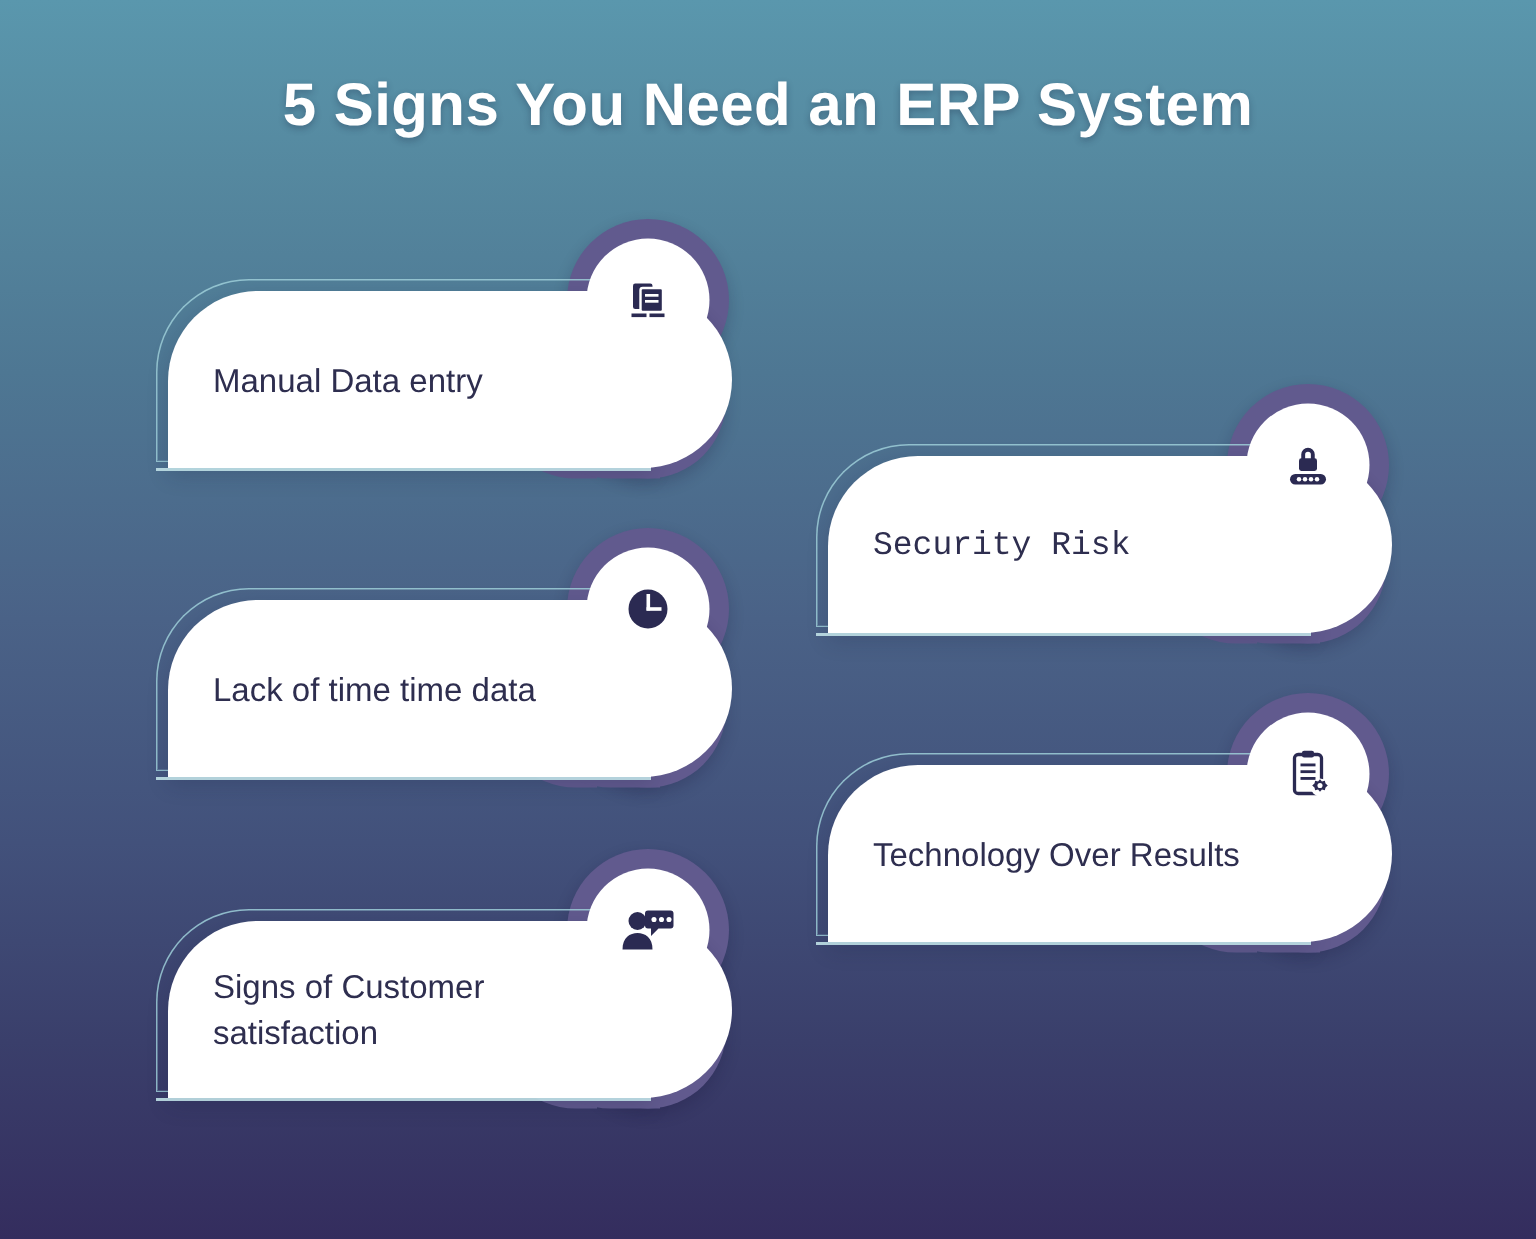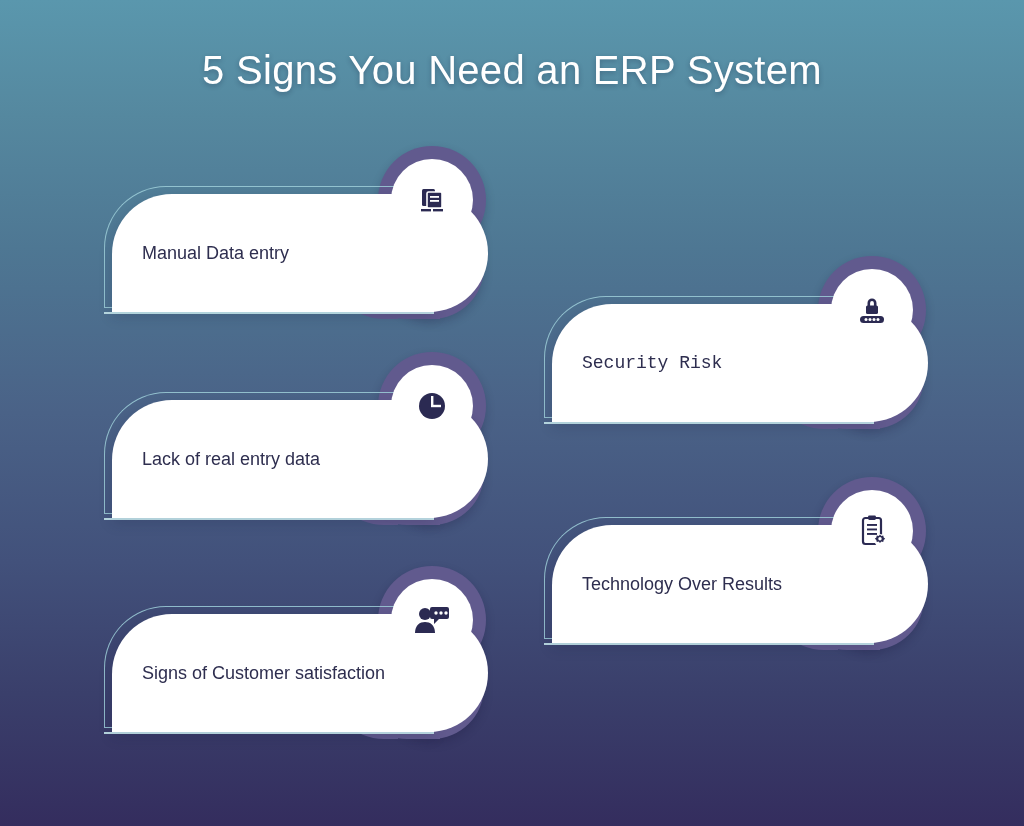--- a/index.html
+++ b/index.html
@@ -20,21 +20,21 @@
 
   
   .title {
     position: absolute;
     top: 48px;
     left: 0;
     width: 1024px;
     text-align: center;
     color: #ffffff;
     font-size: 40px;
-    font-weight: normal;
+    font-weight: bold;
     letter-spacing: 0.3px;
     text-shadow: 0 2px 5px rgba(20,30,60,0.30);
   }
 
   
   .card {
     position: absolute;
     width: 390px;
     height: 175px;
   }
@@ -127,21 +127,21 @@
 
   .label {
     position: absolute;
     left: 46px;
     top: 48px;
     width: 250px;
     height: 118px;
     display: flex;
     align-items: center;
     color: #2e2e4f;
-    font-size: 18px;
+    font-size: 22px;
     line-height: 31px;
     z-index: 4;
   }
 
   
   .icon-circle {
     position: absolute;
     right: 13px;
     top: 13px;
     width: 82px;
@@ -153,21 +153,21 @@
     justify-content: center;
     z-index: 6;
   }
   .icon-circle svg { display:block; }
 
   
   #card-1 { left: 96px;  top: 146px; }
   #card-2 { left: 96px;  top: 352px; }
   #card-3 { left: 96px;  top: 566px; }
   #card-4 { left: 536px; top: 256px; font-family: Liberation Mono, monospace; }
-  #card-5 { left: 536px; top: 477px; }
+  #card-5 { left: 536px; top: 462px; }
 </style>
 </head>
 <body>
 
 <div class="title">5 Signs You Need an ERP System</div>
 
 <div class="card" id="card-1">
   <div class="blob-circle"></div>
   <div class="blob-tail"></div>
   <div class="blob-wedge"></div>
@@ -187,21 +187,21 @@
   </div>
 </div>
 
 <div class="card" id="card-2">
   <div class="blob-circle"></div>
   <div class="blob-tail"></div>
   <div class="blob-wedge"></div>
   <div class="frame"></div>
   <div class="sheet"></div>
   <div class="underline"></div>
-  <div class="label">Lack of real entry data</div>
+  <div class="label">Lack of time time data</div>
   <div class="icon-circle">
     <svg width="34" height="34" viewBox="0 0 34 34">
       <circle cx="17" cy="17" r="13" fill="#2b2a52"></circle>
       <rect x="16" y="7" width="2.4" height="11" fill="#ffffff"></rect>
       <rect x="16" y="15.8" width="10" height="2.4" fill="#ffffff"></rect>
     </svg>
   </div>
 </div>
 
 <div class="card" id="card-3">

